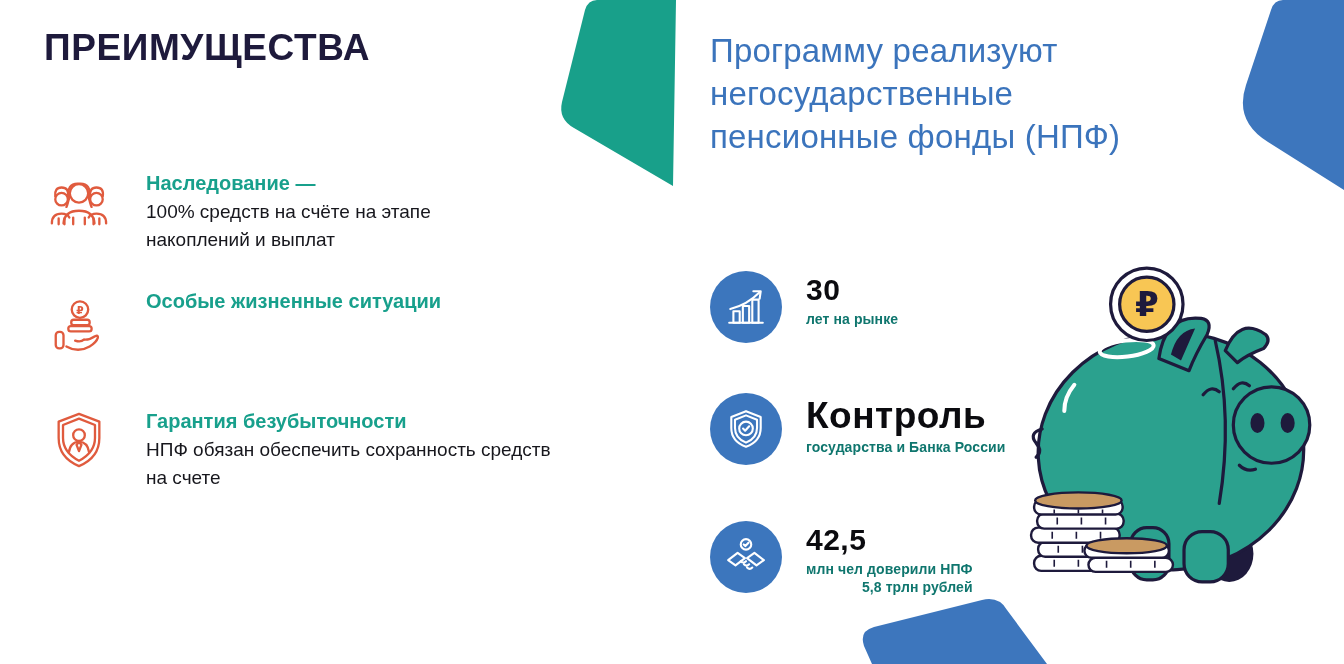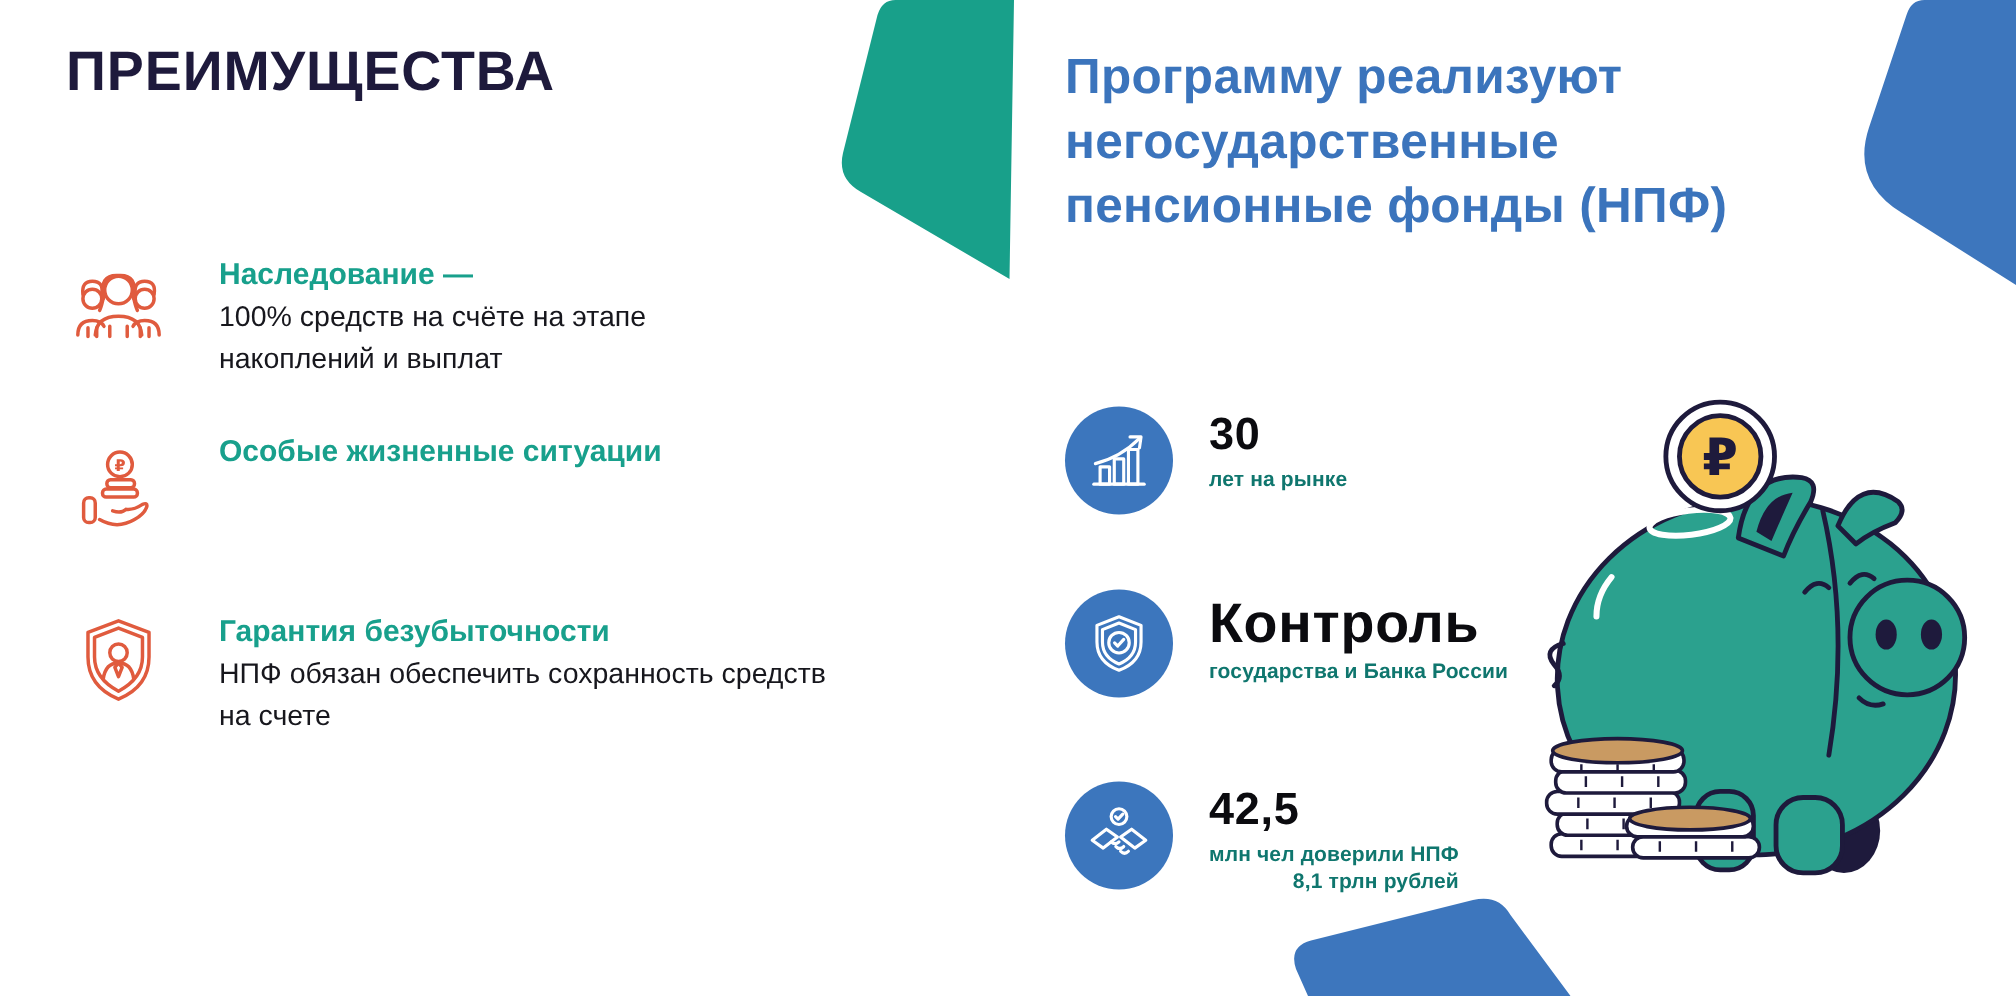--- a/index.html
+++ b/index.html
@@ -16,21 +16,21 @@
   .item-icon{flex:0 0 66px;height:66px;}
   .item-icon svg{width:62px;height:62px;}
   .item1 .item-icon{margin-top:4px}
   .item2 .item-icon{margin-top:10px}
   .item3 .item-icon{margin-top:2px}
   .item4 .item-icon{margin-top:30px}
   .item-text{margin-left:32px;width:460px;}
   .item-h{font-size:20px;font-weight:700;color:#18A08C;line-height:1.45;white-space:pre-line;}
   .item-b{font-size:19px;color:#17171D;line-height:1.45;white-space:pre-line;}
 
-  .r-heading{position:absolute;left:710px;top:30px;width:500px;font-size:33px;font-weight:700;
+  .r-heading{position:absolute;left:710px;top:30px;width:500px;font-size:33px;font-weight:400;
              color:#3B74BC;line-height:1.3;white-space:pre-line;letter-spacing:.2px;}
   .r-sub{position:absolute;left:710px;top:184px;width:510px;font-size:19.5px;color:#15151B;
          line-height:1.42;white-space:pre-line;}
   .r-sub .hl{color:#13A08A;font-weight:700;}
 
   .stat{position:absolute;left:710px;display:flex;}
   .stat1{top:271px}.stat2{top:393px}.stat3{top:521px}
   .stat-circle{flex:0 0 72px;width:72px;height:72px;border-radius:50%;background:#3C76BD;
                display:flex;align-items:center;justify-content:center;}
   .stat-circle svg{width:42px;height:42px;}
@@ -158,21 +158,21 @@
         <circle cx="20" cy="8" r="5"></circle>
         <path d="M17.8 8 l1.6 1.6 l3 -3.2"></path>
         <path d="M3 23 l9 -7 l7 5 l-9 7 z"></path>
         <path d="M37 23 l-9 -7 l-7 5 l9 7 z"></path>
         <path d="M15 24 q2.5 2.5 5 0 M18 27 q2.5 2.5 5 0 M21 30 q2.5 2.5 5 0"></path>
       </svg>
     </div>
     <div class="stat-text">
       <div class="stat-value">42,5</div>
       <div class="stat-caption">млн чел доверили НПФ
-8,1 трлн рублей</div>
+5,8 трлн рублей</div>
     </div>
   </div>
 
   <svg class="pig" viewBox="0 0 324 330">
     <g stroke="#1E1A3C" stroke-width="3.2" stroke-linecap="round" stroke-linejoin="round">
       <ellipse cx="210" cy="294" rx="24" ry="28" fill="#1E1A3C" stroke="none"></ellipse>
       <ellipse cx="152" cy="192" rx="132" ry="118" fill="#2BA18E" transform="rotate(-3 152 192)"></ellipse>
       <rect x="112" y="268" width="38" height="52" rx="16" fill="#2BA18E"></rect>
       <rect x="165" y="272" width="44" height="50" rx="18" fill="#2BA18E"></rect>
       <path d="M196 82 Q214 160 200 244" fill="none"></path>

